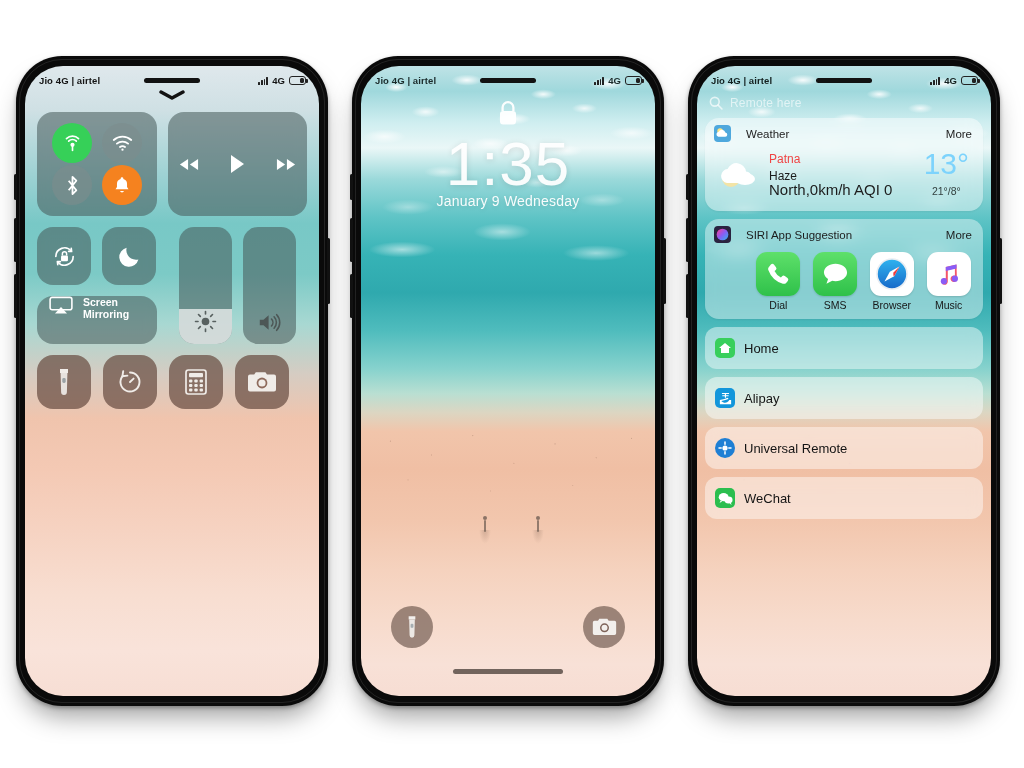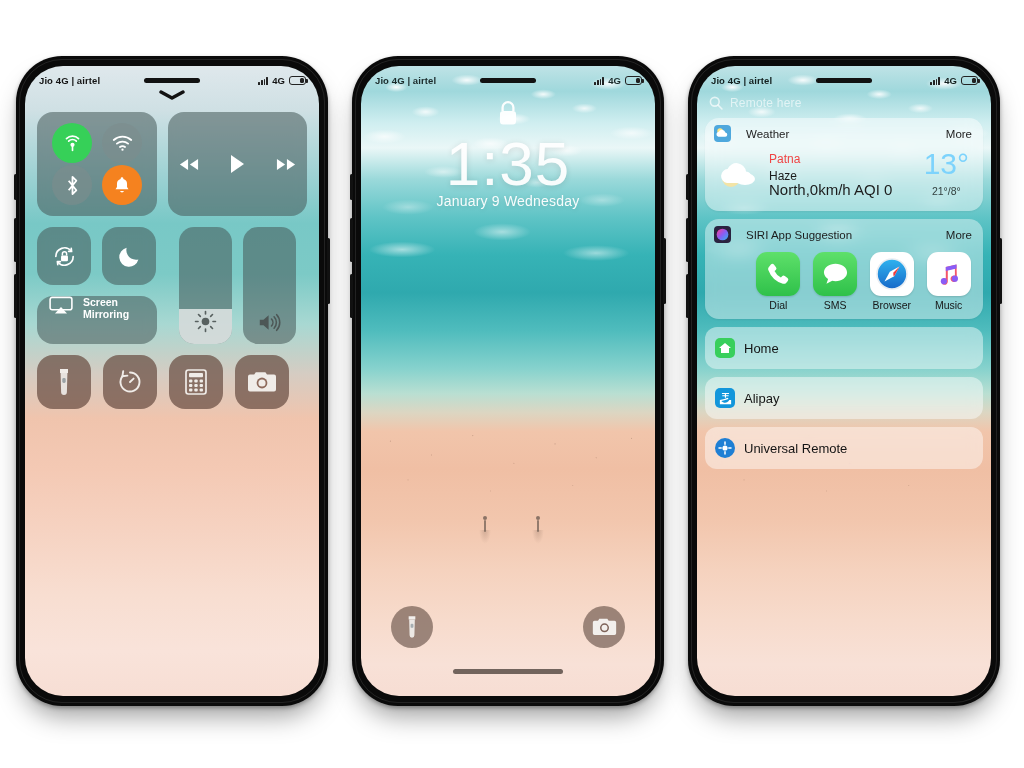--- a/index.html
+++ b/index.html
@@ -626,18 +626,29 @@
         <div class="list-item">
           <span class="li-ic" style="background:#1f7fd4;border-radius:50%;">
             <svg width="14" height="14" viewBox="0 0 14 14" fill="none" stroke="#fff" stroke-width="1.5">
               <circle cx="7" cy="7" r="2.6" fill="#fff" stroke="none"></circle>
               <path d="M7 1v2.2M7 10.8V13M1 7h2.2M10.8 7H13" stroke-linecap="round"></path>
             </svg>
           </span>
           <span class="li-lbl">Universal Remote</span>
         </div>
 
+        <div class="list-item">
+          <span class="li-ic" style="background:#2bbe4f;">
+            <svg width="15" height="13" viewBox="0 0 16 14" fill="#fff">
+              <ellipse cx="6" cy="5.6" rx="5.3" ry="4.4"></ellipse>
+              <path d="M2.8 9.2 L1.6 11.6 L4.3 10.4z"></path>
+              <ellipse cx="11.2" cy="8.6" rx="4.4" ry="3.7"></ellipse>
+              <path d="M13.6 11.6 L14.8 13.6 L12.4 12.6z"></path>
+            </svg>
+          </span>
+          <span class="li-lbl">WeChat</span>
+        </div>
 
       </div>
     </div>
   </div>
 
 </div>
 
 </body></html>

